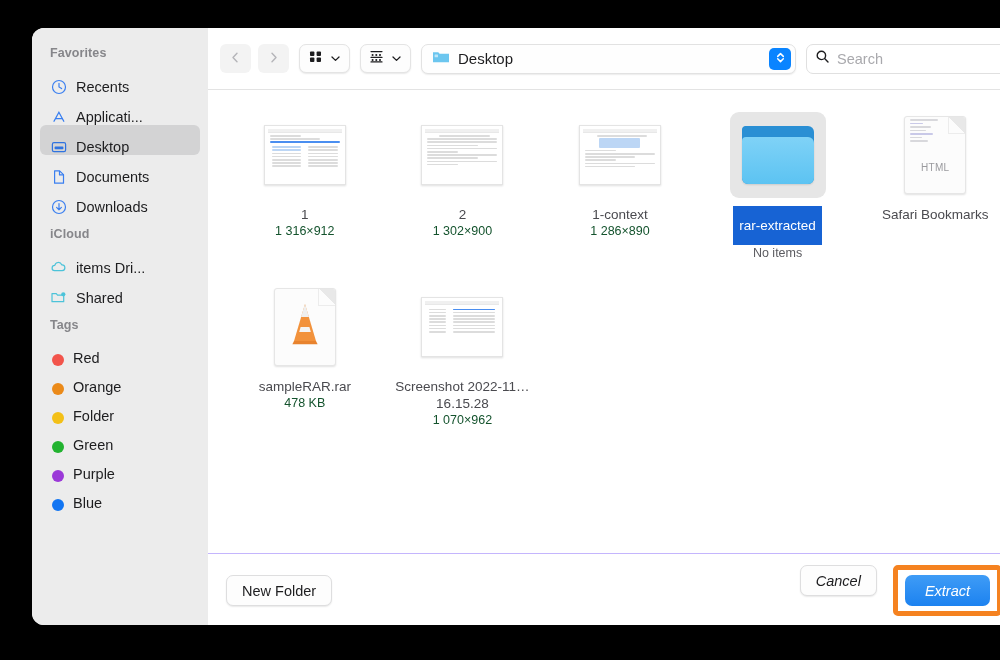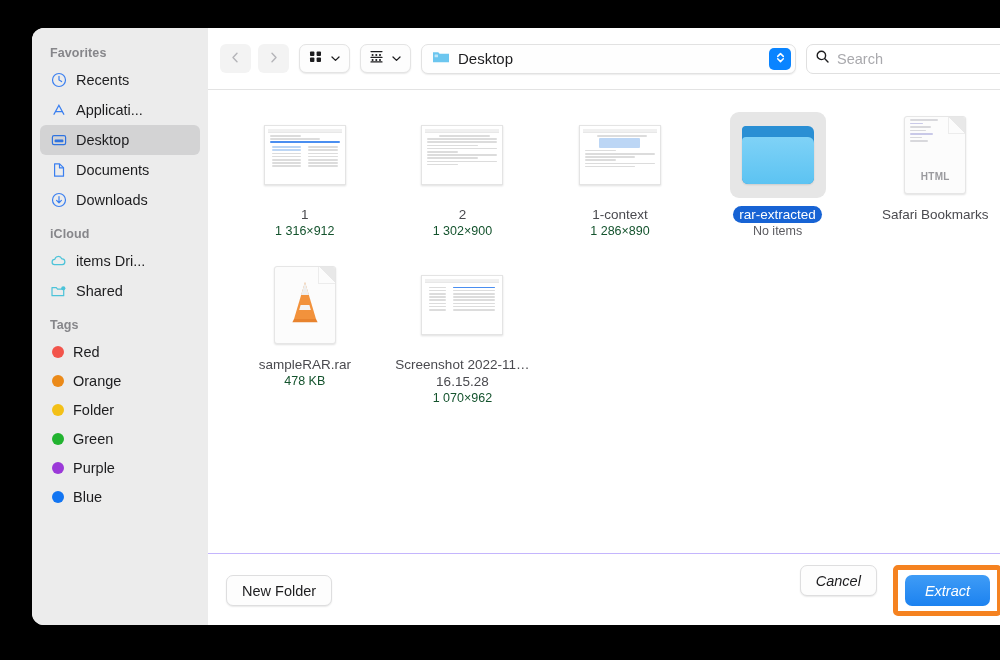--- a/index.html
+++ b/index.html
@@ -39,21 +39,21 @@
     font-weight: bold;
     color: #86868a;
     padding: 0 0 5px 18px;
     letter-spacing: 0.1px;
   }
   .sb-group { margin-bottom: 12px; }
   .sb-group.tags-group { margin-bottom: 10px; }
 
   .sb-item {
     display: flex;
-    align-items: center;
+    align-items: flex-end;
     height: 30px;
     margin: 0 8px;
     padding-left: 10px;
     border-radius: 6px;
     gap: 9px;
   }
   .sb-item.selected { background: #d3d3d4; }
 
   .sb-icon {
     width: 17px;
@@ -243,27 +243,26 @@
   .doc .fold {
     position: absolute;
     top: 0; right: 0;
     width: 17px; height: 17px;
     background: linear-gradient(225deg, #e8e8e8 50%, transparent 50%);
     border-left: 1px solid #ececec;
     border-bottom: 1px solid #ececec;
   }
   .doc .kind {
     position: absolute;
-    bottom: 11px;
+    bottom: 20px;
     width: 100%;
     text-align: center;
     font-size: 10px;
     color: #9a9a9e;
     letter-spacing: 0.3px;
-    font-weight: bold;
   }
   .doc .miniln {
     height: 1.5px;
     background: #d8d8dc;
     margin: 2px 0 2px 5px;
     width: 40%;
     border-radius: 1px;
   }
   .doc .miniln.p { background: #c9c9e8; }
 
@@ -295,22 +294,22 @@
   .file-name {
     font-size: 13.5px;
     color: #4a4a4f;
     text-align: center;
     line-height: 17px;
     max-width: 140px;
   }
   .file-name.selected {
     background: #1763d4;
     color: #ffffff;
-    border-radius: 9px;
-    padding: 0 6px;
+    border-radius: 0;
+    padding: 11px 6px;
   }
   .file-meta {
     font-size: 12.5px;
     color: #14532d;
     text-align: center;
     line-height: 17px;
   }
   .file-meta.dark { color: #5b5b60; }
 
   

